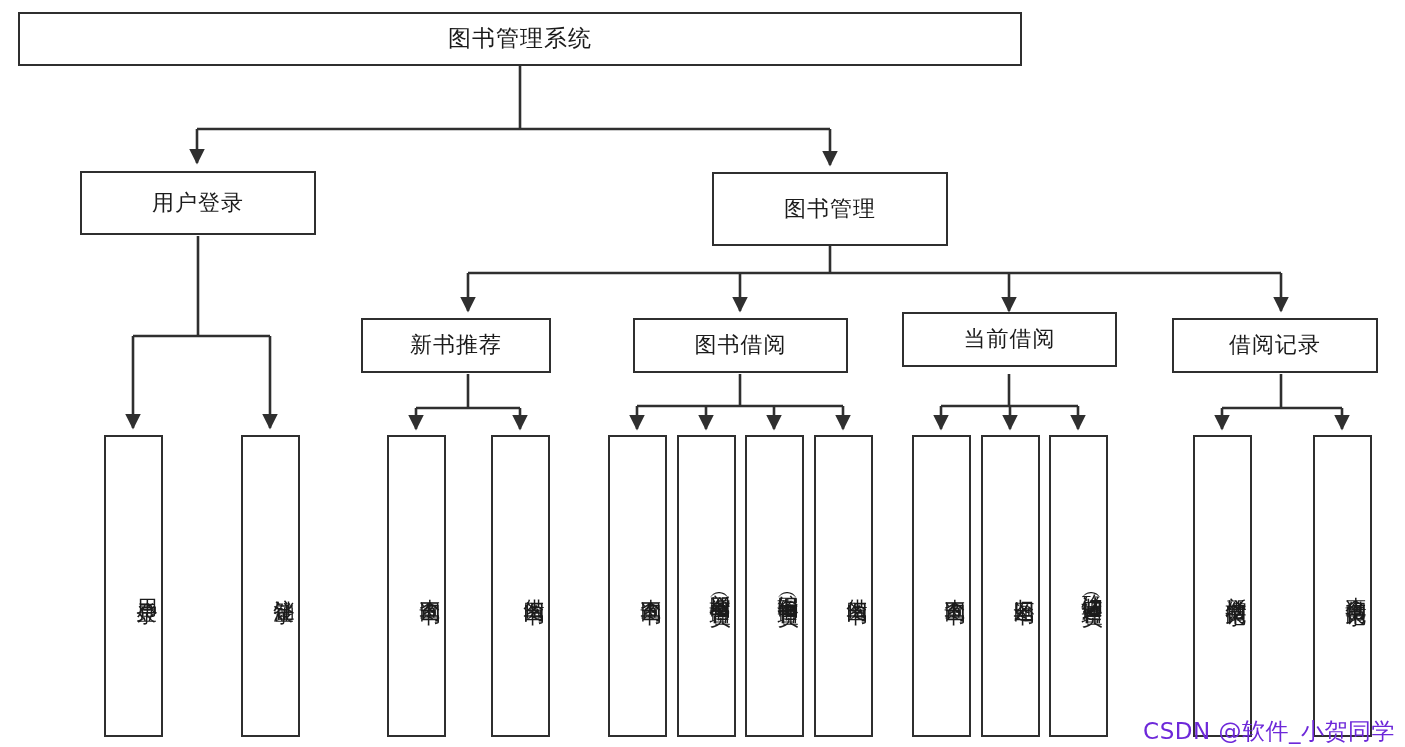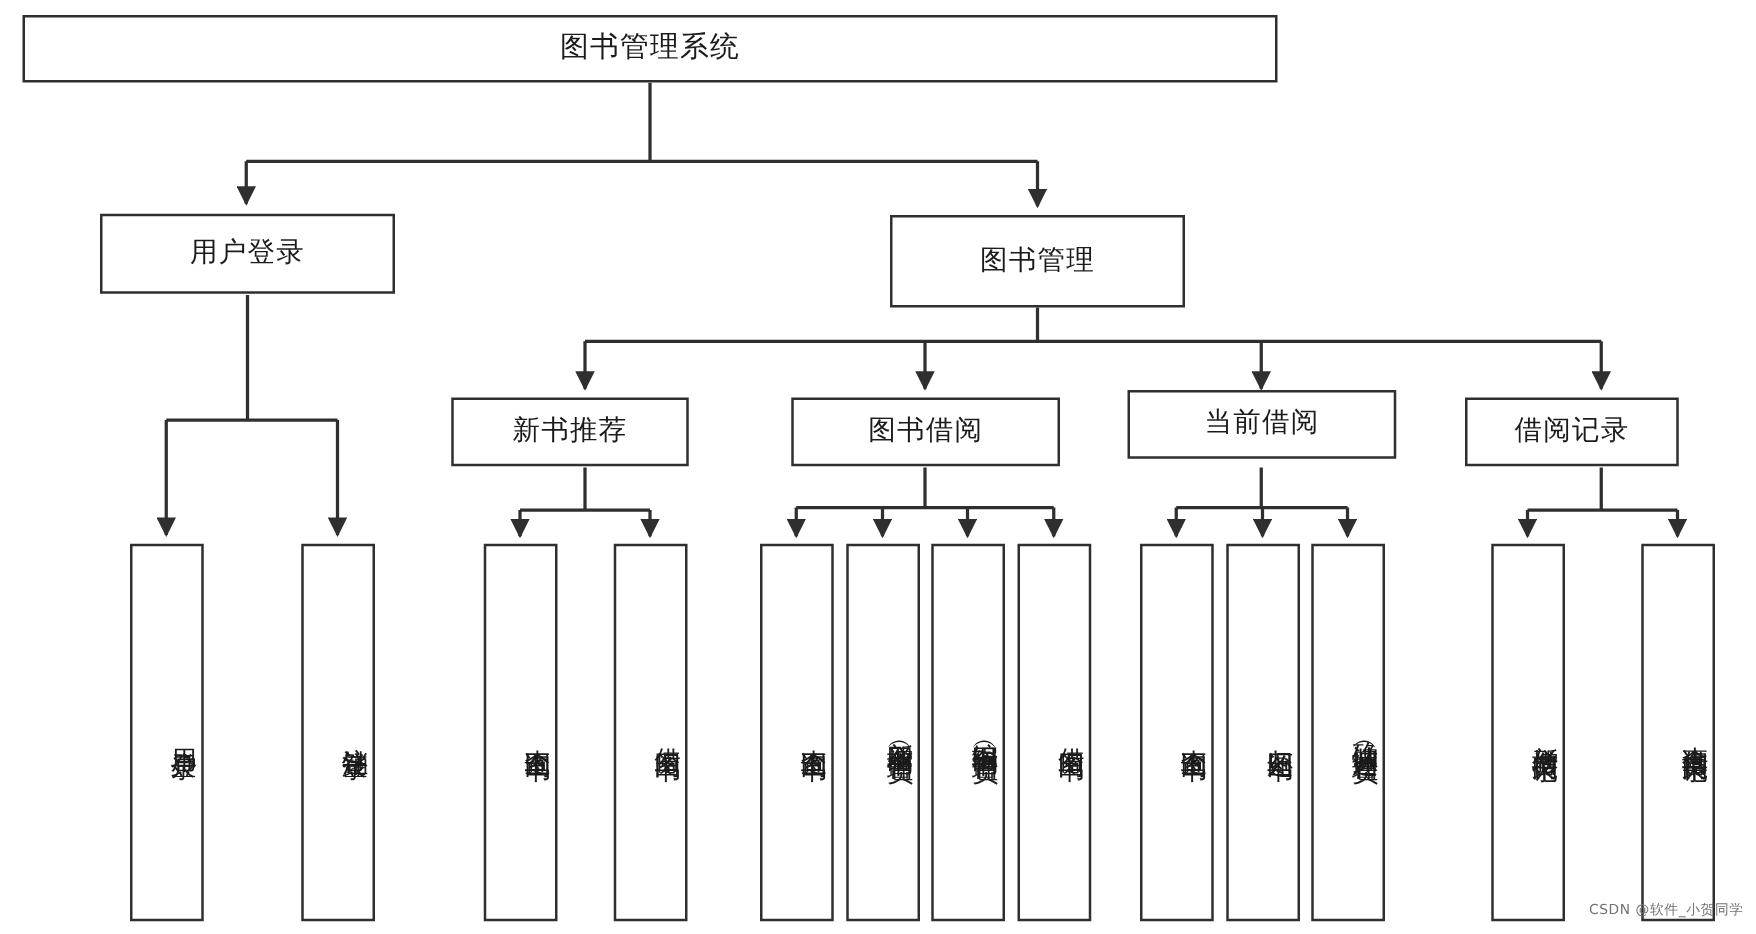--- a/index.html
+++ b/index.html
@@ -56,23 +56,23 @@
     white-space: nowrap;
   }
   .node.vert .vlabel {
     writing-mode: vertical-rl;
     text-orientation: upright;
     display: block;
   }
   .watermark {
     position: absolute;
     right: 10px;
-    bottom: 12px;
-    font-size: 11px;
-    color: #737373;
+    bottom: 0;
+    font-size: 23px;
+    color: #6d28d9;
     letter-spacing: 0.5px;
     z-index: 5;
     white-space: nowrap;
   }
 </style>
 </head>
 <body>
 
 <div id="canvas">
 
@@ -144,21 +144,21 @@
   </div>
 
   <div class="node horiz" style="left:633px; top:318px; width:215px; height:55px;">
     <span>图书借阅</span>
   </div>
 
   <div class="node horiz" style="left:902px; top:312px; width:215px; height:55px;">
     <span>当前借阅</span>
   </div>
 
-  <div class="node horiz" style="left:1172px; top:318px; width:171px; height:55px;">
+  <div class="node horiz" style="left:1172px; top:318px; width:206px; height:55px;">
     <span>借阅记录</span>
   </div>
 
   <div class="node vert" style="left:104px; top:435px; width:59px; height:302px;">
     <span class="vlabel">用户登录</span>
   </div>
 
   <div class="node vert" style="left:241px; top:435px; width:59px; height:302px;">
     <span class="vlabel">注销登录</span>
   </div>

